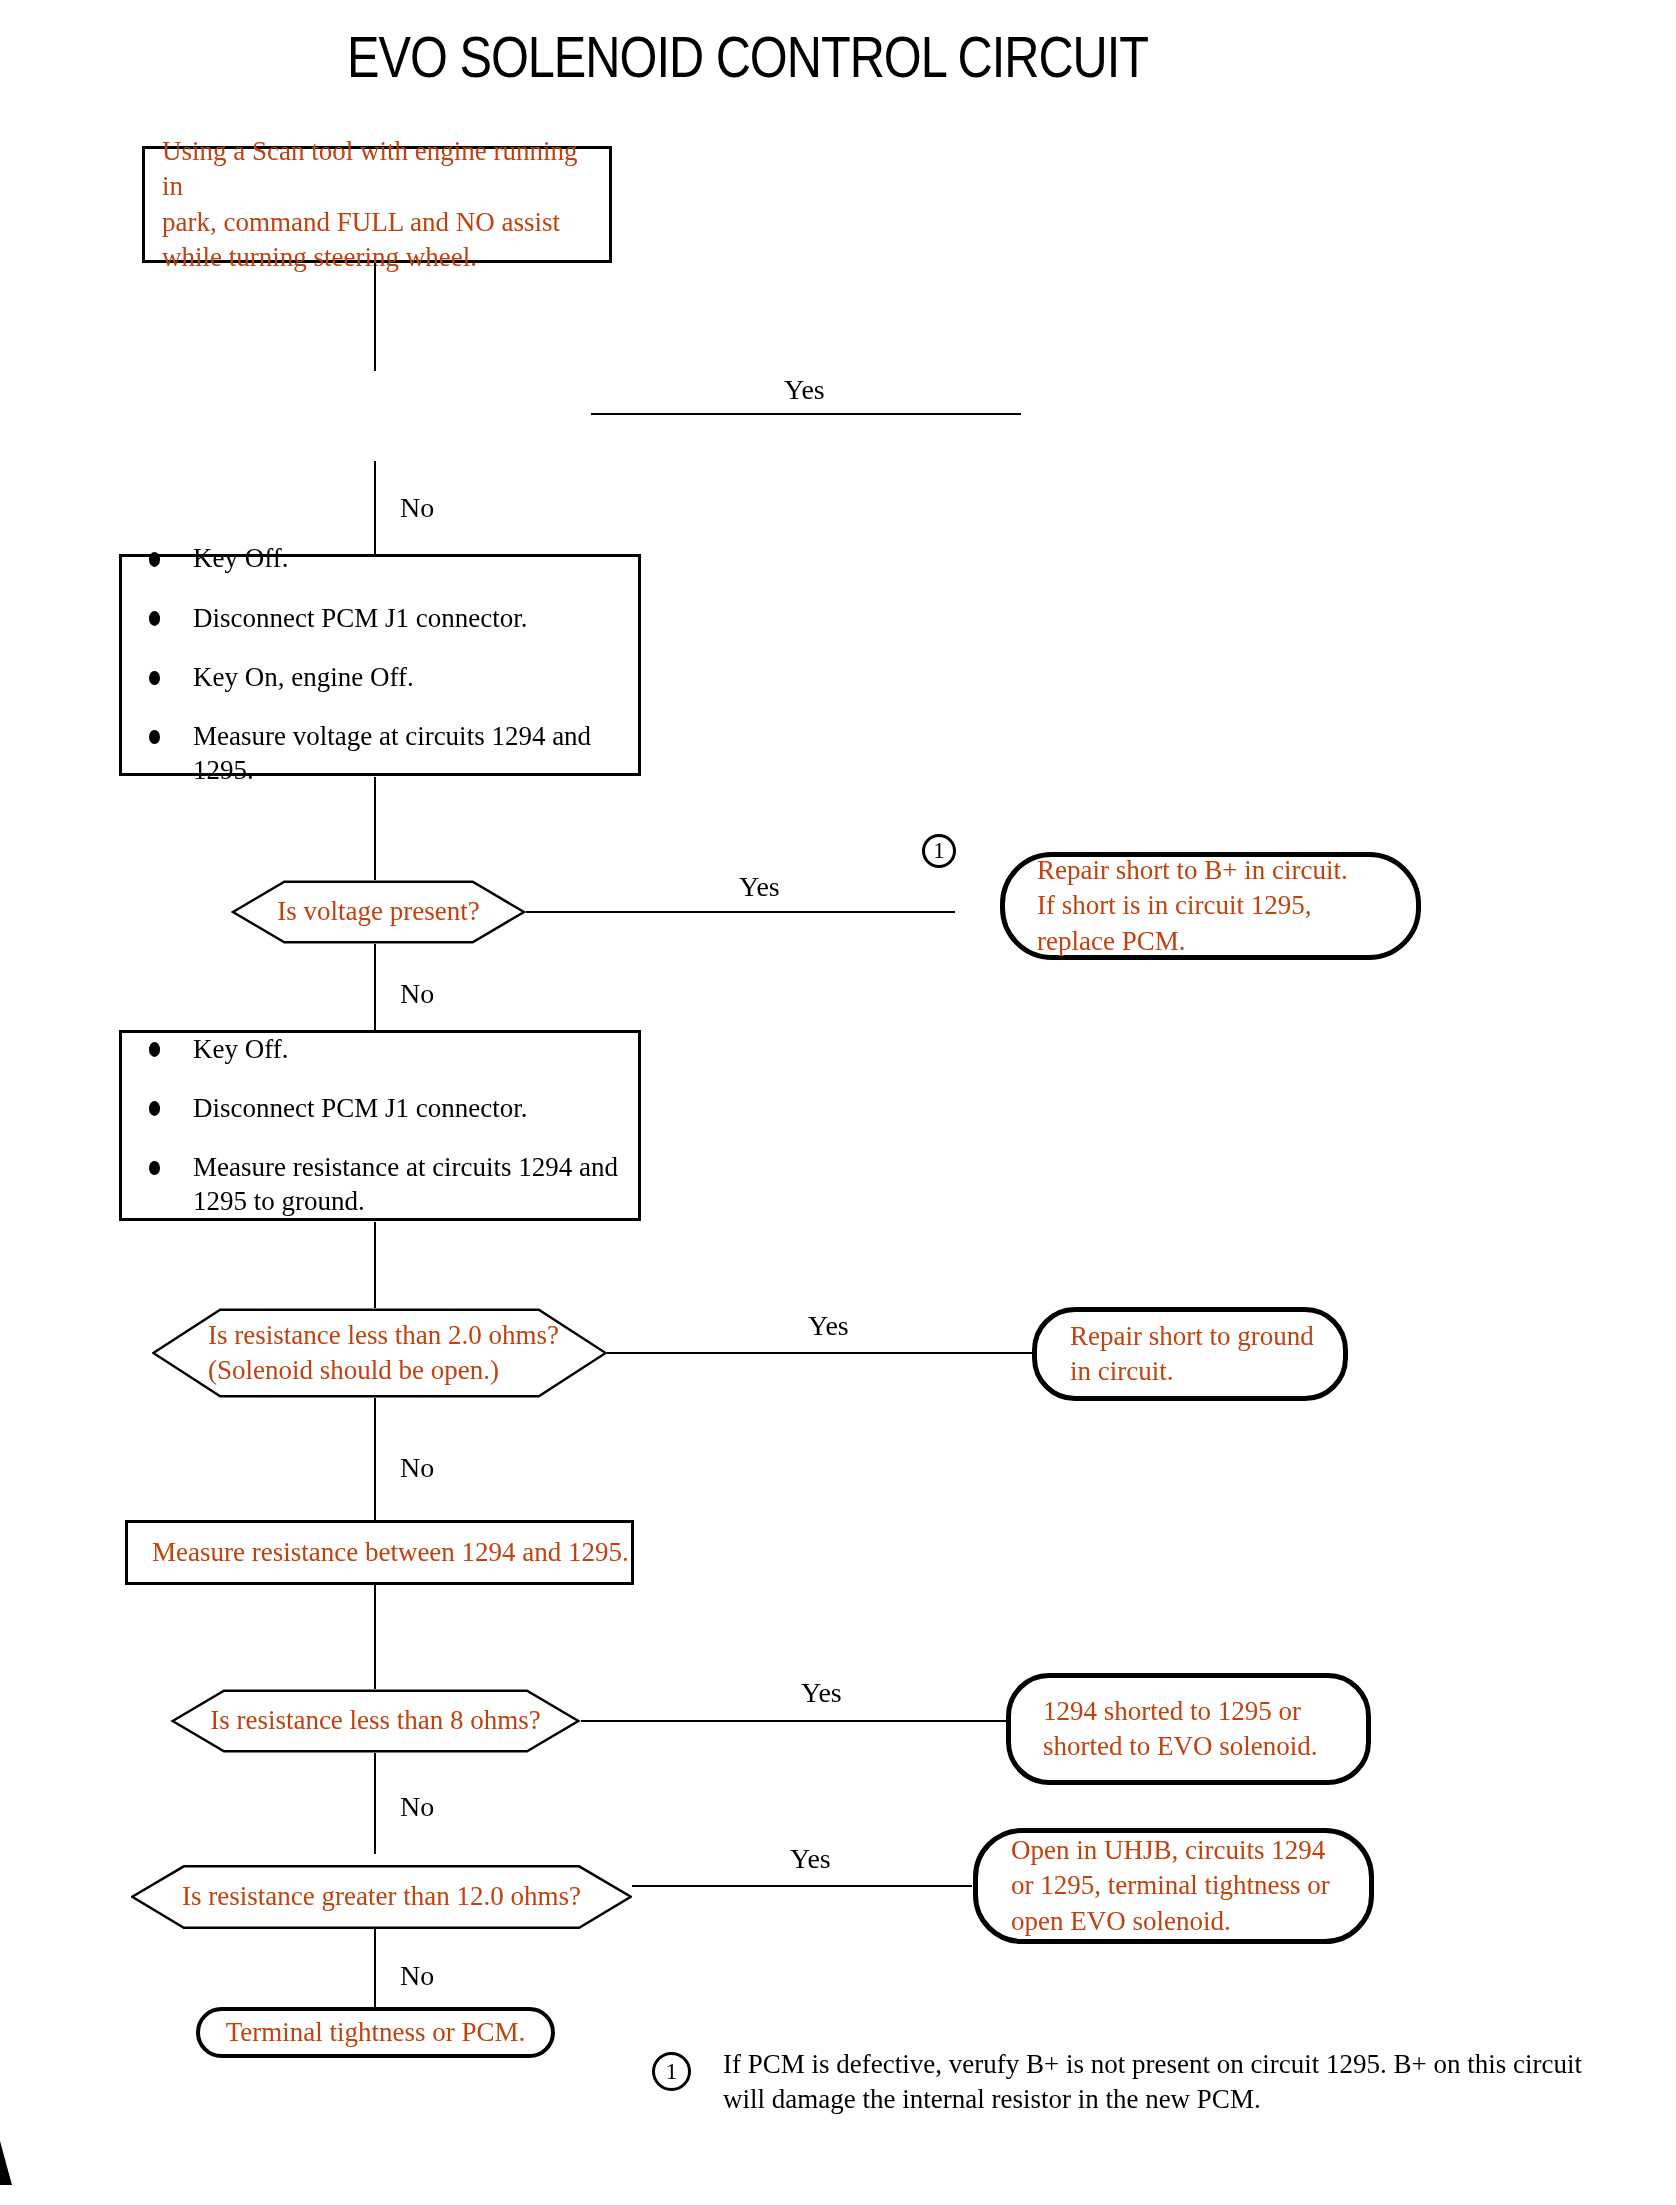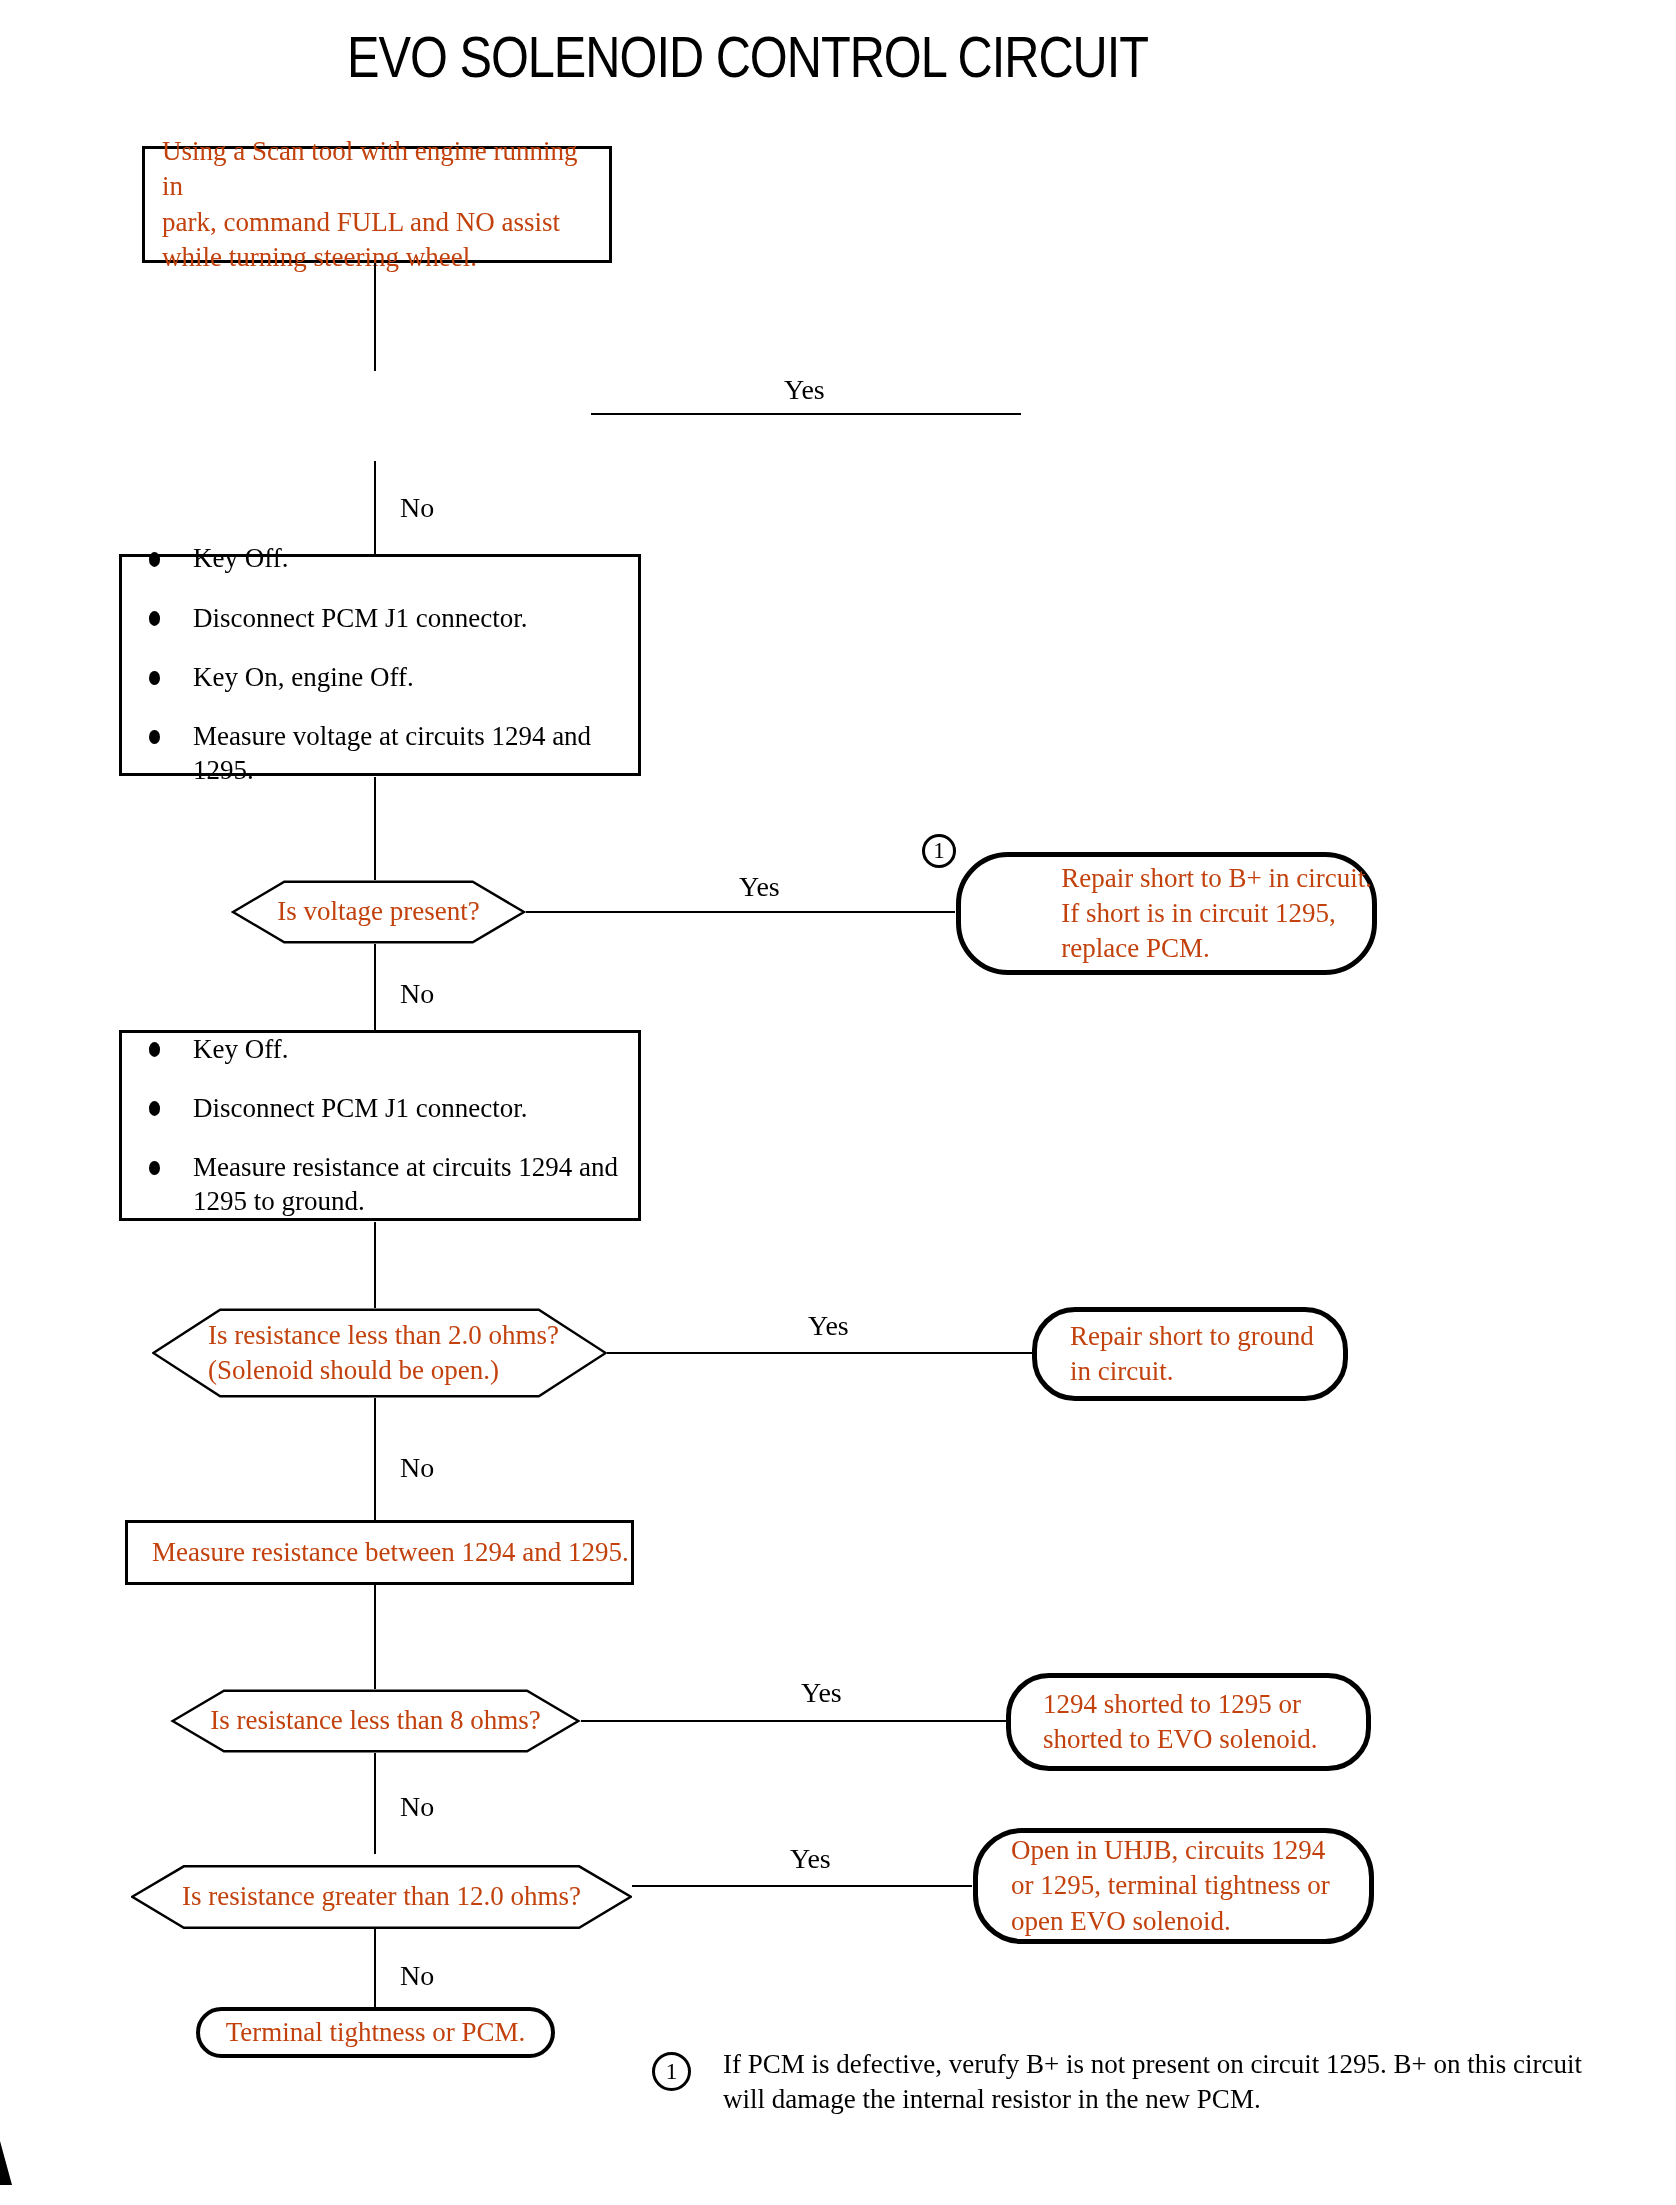--- a/index.html
+++ b/index.html
@@ -117,21 +117,21 @@
   <div class="hex" style="left:231px;top:880px;width:295px;height:64px;">
     <svg viewBox="0 0 486 106">
       <polygon points="2,53 87,3 399,3 484,53 399,103 87,103" fill="#ffffff" stroke="#000000" stroke-width="4"></polygon>
     </svg>
     <div class="hex-label">
         <div class="node-text">Is voltage present?</div>
       </div>
   </div>
   <div class="edge-label" style="left:739px;top:873px;">Yes</div>
   <div class="ref-badge" style="left:922px;top:834px;width:34px;height:34px;">1</div>
-  <div class="round-box" style="left:956px;top:852px;width:421px;height:123px;border-radius:52px;justify-content:flex-end;">
+  <div class="round-box" style="left:1000px;top:852px;width:421px;height:108px;border-radius:52px;">
     <div class="node-text" style="padding-left:32px;">Repair short to B+ in circuit.
 If short is in circuit 1295,
 replace PCM.</div>
   </div>
   <div class="edge-label" style="left:400px;top:980px;">No</div>
 
   <div class="steps-box" style="left:119px;top:1030px;width:522px;height:191px;">
     <ul>
       <li><span class="bullet"></span><span>Key Off.</span></li>
       <li><span class="bullet"></span><span>Disconnect PCM J1 connector.</span></li>
@@ -162,21 +162,21 @@
 
   <div class="hex" style="left:170px;top:1689px;width:411px;height:64px;">
     <svg viewBox="0 0 676 106">
       <polygon points="2,53 87,3 589,3 674,53 589,103 87,103" fill="#ffffff" stroke="#000000" stroke-width="4"></polygon>
     </svg>
     <div class="hex-label">
         <div class="node-text">Is resistance less than 8 ohms?</div>
       </div>
   </div>
   <div class="edge-label" style="left:801px;top:1679px;">Yes</div>
-  <div class="round-box" style="left:1006px;top:1673px;width:365px;height:98px;border-radius:43px;">
+  <div class="round-box" style="left:1006px;top:1673px;width:365px;height:112px;border-radius:43px;">
     <div class="node-text" style="padding-left:32px;">1294 shorted to 1295 or
 shorted to EVO solenoid.</div>
   </div>
   <div class="edge-label" style="left:400px;top:1793px;">No</div>
 
   <div class="hex" style="left:131px;top:1856px;width:501px;height:82px;">
     <svg viewBox="0 0 825 107">
       <polygon points="2,53 87,3 738,3 823,53 738,104 87,104" fill="#ffffff" stroke="#000000" stroke-width="4"></polygon>
     </svg>
     <div class="hex-label">

